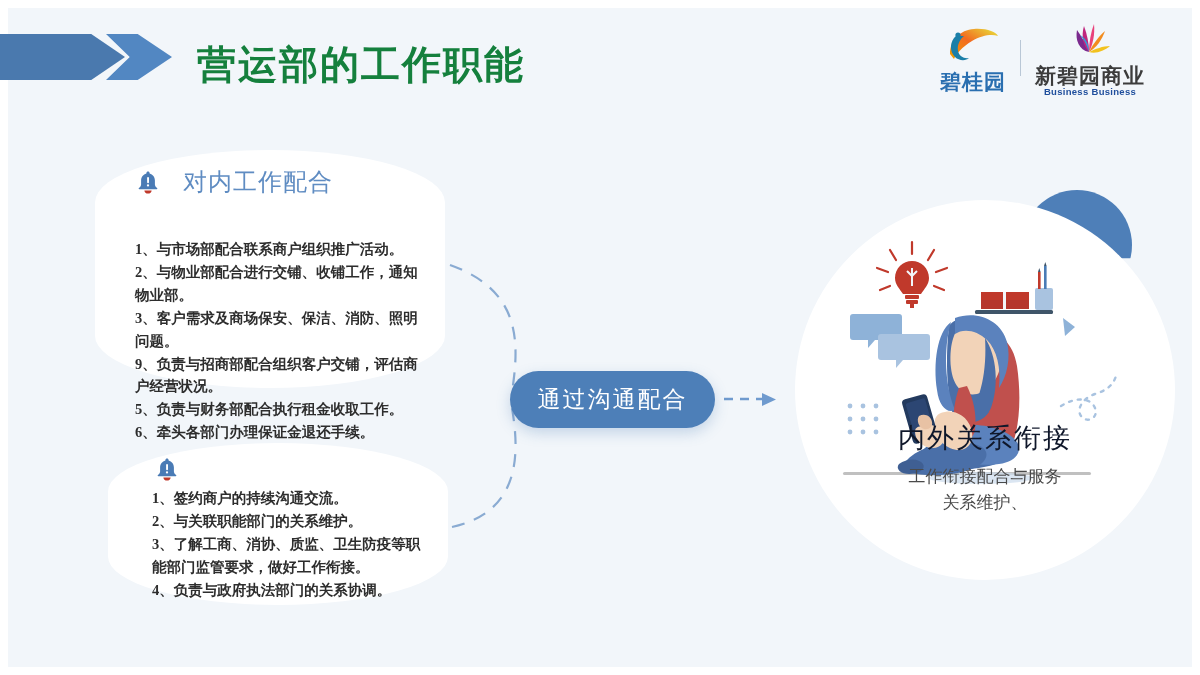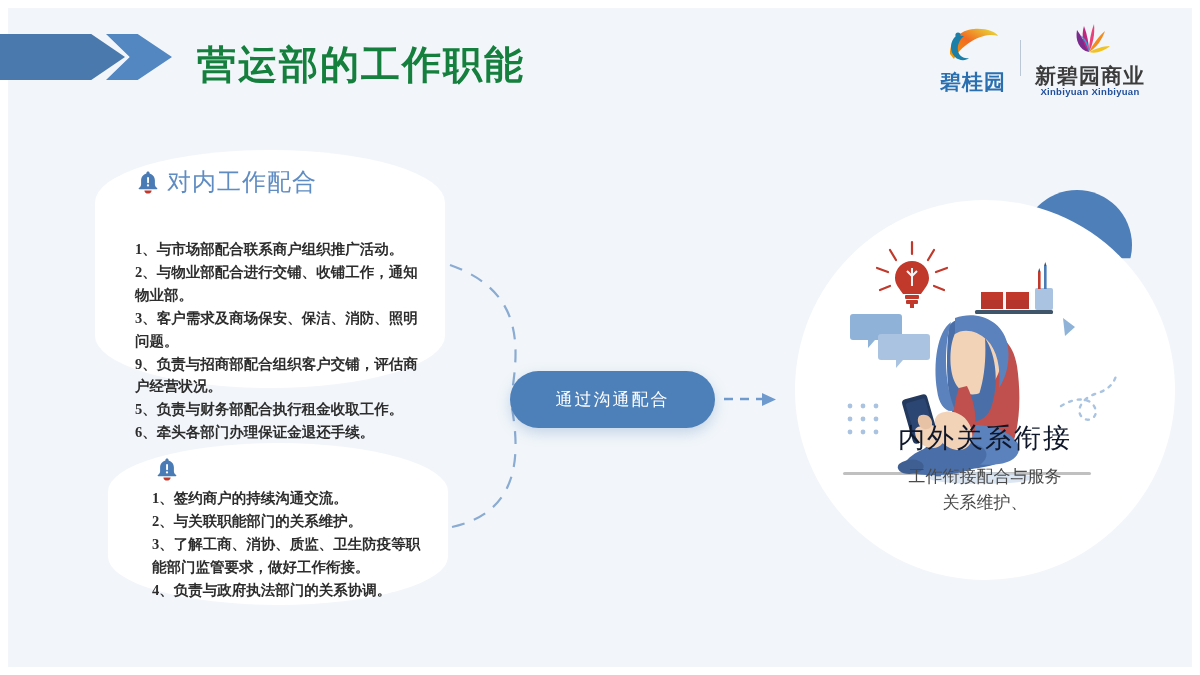--- a/index.html
+++ b/index.html
@@ -69,21 +69,21 @@
   
   .card{
     position:absolute;
     background:#ffffff;
     border-radius:50% / 22%;
   }
   .card-1{ left:95px;top:150px;width:350px;height:238px; }
   .card-2{ left:108px;top:443px;width:340px;height:162px;border-radius:50% / 30%; }
 
   .card-head{
-    position:absolute;display:flex;align-items:center;gap:8px;
+    position:absolute;display:flex;align-items:center;gap:24px;
   }
   .card-1 .card-head{ left:42px;top:16px; }
   .card-2 .card-head{ left:48px;top:14px; }
   .card-title{
     font-size:24px;color:#5f8cc2;letter-spacing:1px;
     font-family:"Liberation Serif","DejaVu Serif",serif;
   }
   .card-body{
     position:absolute;
     font-size:14.5px;line-height:1.58;color:#2d2d2d;
@@ -102,21 +102,21 @@
   .connectors{position:absolute;left:0;top:0;width:1200px;height:675px;pointer-events:none;}
 
   
   .pill{
     position:absolute;left:510px;top:371px;width:205px;height:57px;
     background:#4d7fb8;border-radius:30px;
     display:flex;align-items:center;justify-content:center;
     box-shadow:0 5px 14px rgba(77,127,184,.28);
   }
   .pill span{
-    color:#ffffff;font-size:17px;letter-spacing:2px;
+    color:#ffffff;font-size:23px;letter-spacing:2px;
     font-family:"Liberation Serif","DejaVu Serif",serif;
   }
 
   
   .blue-arc{
     position:absolute;left:1022px;top:190px;width:110px;height:110px;
     background:#4e7fb8;border-radius:55px 55px 55px 55px;
     clip-path:polygon(0 0,100% 0,100% 62%,0 62%);
   }
   .big-circle{
@@ -174,21 +174,21 @@
       <svg width="46" height="40" viewBox="0 0 46 40">
         <path d="M22 34 C12 32, 8 22, 10 12 C14 18, 18 24, 22 34 Z" fill="#7b2a8e"></path>
         <path d="M22 34 C16 28, 14 18, 17 8 C20 16, 22 25, 22 34 Z" fill="#c0267e"></path>
         <path d="M22 34 C22 24, 24 14, 27 6 C28 16, 26 26, 22 34 Z" fill="#e8417a"></path>
         <path d="M22 34 C26 26, 32 18, 38 13 C35 22, 29 30, 22 34 Z" fill="#f28c1e"></path>
         <path d="M22 34 C28 31, 36 28, 43 28 C37 33, 29 36, 22 34 Z" fill="#f2c21e"></path>
         <path d="M22 34 C20 28, 17 21, 13 17 C19 20, 22 27, 22 34 Z" fill="#35a0d8"></path>
       </svg>
       <div class="logo-text-wrap">
         <div class="logo-cn logo-cn2">新碧园商业</div>
-        <div class="logo-sub logo-sub2">Xinbiyuan Xinbiyuan</div>
+        <div class="logo-sub logo-sub2">Business Business</div>
       </div>
     </div>
 
   </div>
 
   <svg class="connectors">
     <path d="M450 265 C520 290, 520 340, 512 392" fill="none" stroke="#8aabd2" stroke-width="2.2" stroke-dasharray="13 10"></path>
     <path d="M452 527 C520 512, 520 455, 512 408" fill="none" stroke="#8aabd2" stroke-width="2.2" stroke-dasharray="13 10"></path>
     <line x1="724" y1="399" x2="764" y2="399" stroke="#6f9ace" stroke-width="2.4" stroke-dasharray="9 7"></line>
     <path d="M762 393 L776 399.5 L762 406 Z" fill="#6f9ace"></path>

